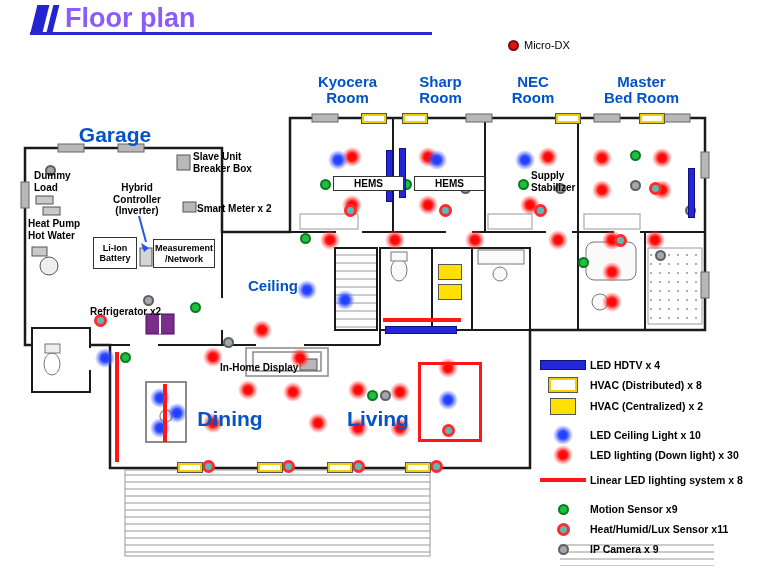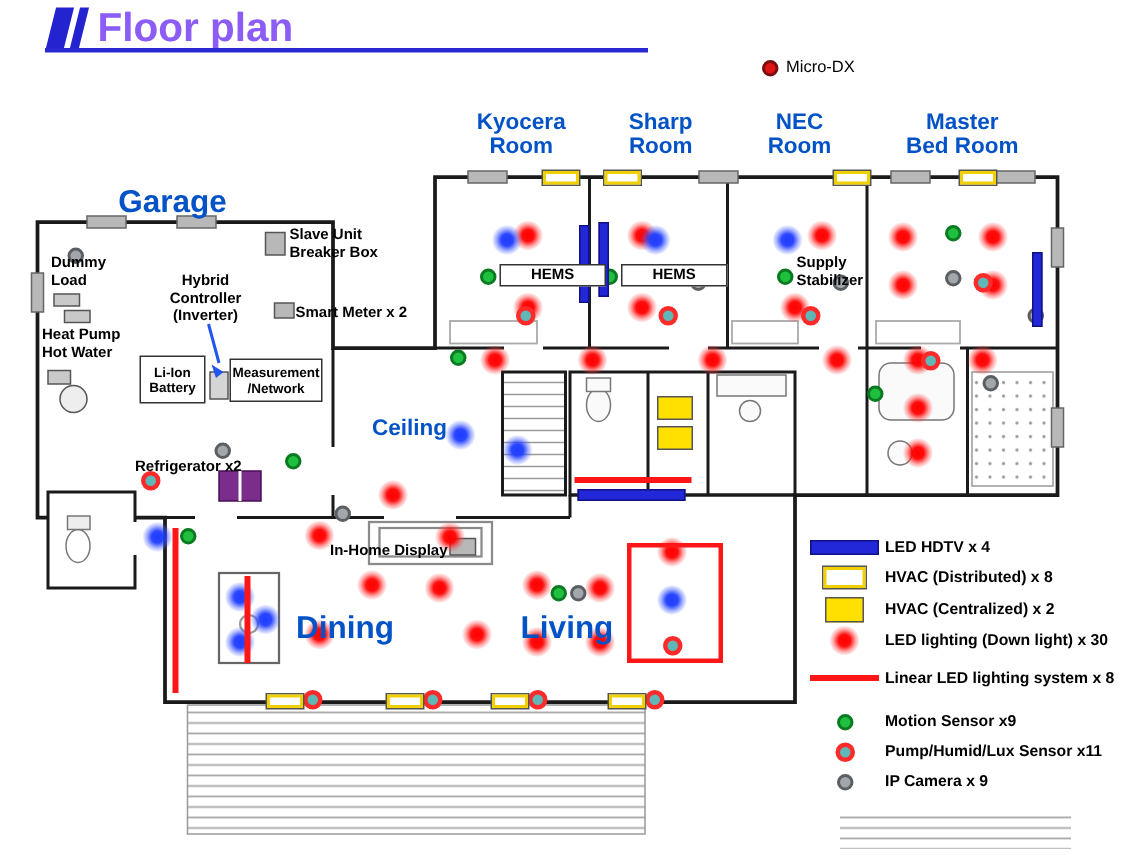--- a/index.html
+++ b/index.html
@@ -328,20 +328,26 @@
           <span class="lsw m-hvacd"></span>
         </span>
         <span class="llabel">HVAC (Distributed) x 8</span>
       </div>
       <div class="lrow t-hvacc">
         <span class="lcell">
           <span class="lsw m-hvacc"></span>
         </span>
         <span class="llabel">HVAC (Centralized) x 2</span>
       </div>
+      <div class="lrow t-blue">
+        <span class="lcell">
+          <span class="lsw m-glow m-blue"></span>
+        </span>
+        <span class="llabel">LED Ceiling Light x 10</span>
+      </div>
       <div class="lrow t-red">
         <span class="lcell">
           <span class="lsw m-glow m-red"></span>
         </span>
         <span class="llabel">LED lighting (Down light) x 30</span>
       </div>
       <div class="lrow t-line">
         <span class="lcell">
           <span class="lsw m-linear"></span>
         </span>
@@ -350,21 +356,21 @@
       <div class="lrow t-green">
         <span class="lcell">
           <span class="lsw m-dot m-green"></span>
         </span>
         <span class="llabel">Motion Sensor x9</span>
       </div>
       <div class="lrow t-temp">
         <span class="lcell">
           <span class="lsw m-dot m-temp"></span>
         </span>
-        <span class="llabel">Pump/Humid/Lux Sensor x11</span>
+        <span class="llabel">Heat/Humid/Lux Sensor x11</span>
       </div>
       <div class="lrow t-gray">
         <span class="lcell">
           <span class="lsw m-dot m-gray"></span>
         </span>
         <span class="llabel">IP Camera x 9</span>
       </div>
     </div>
 
 </div>

